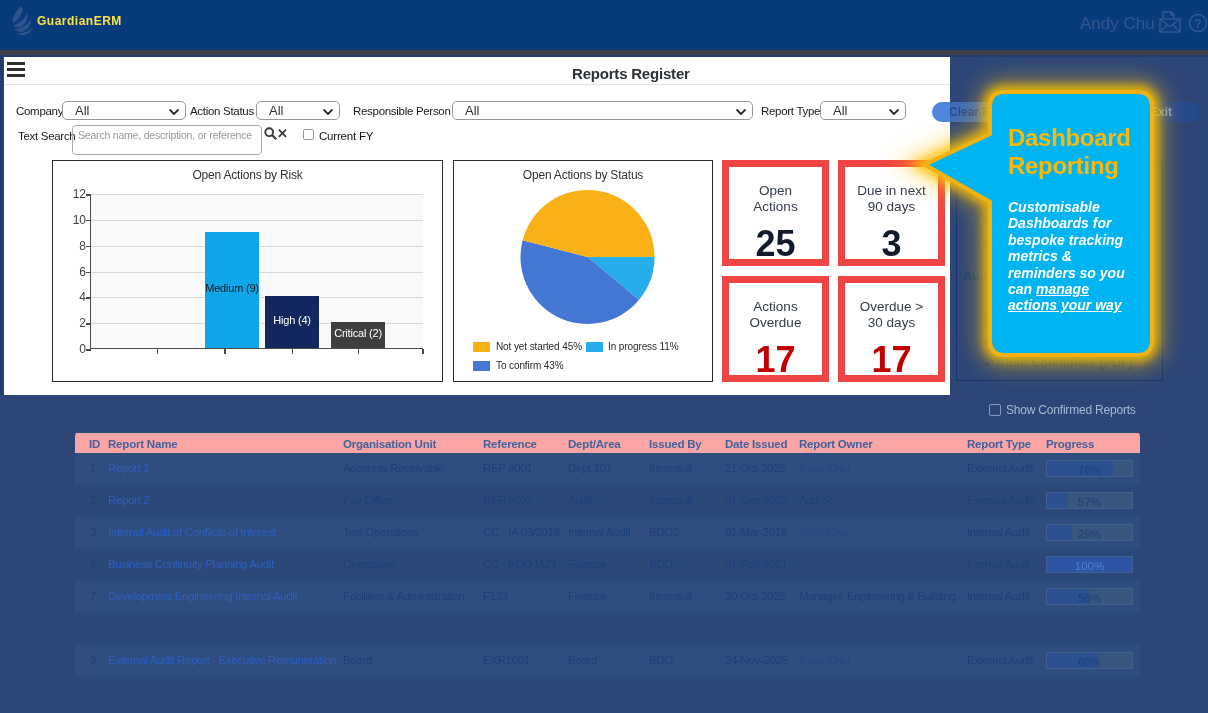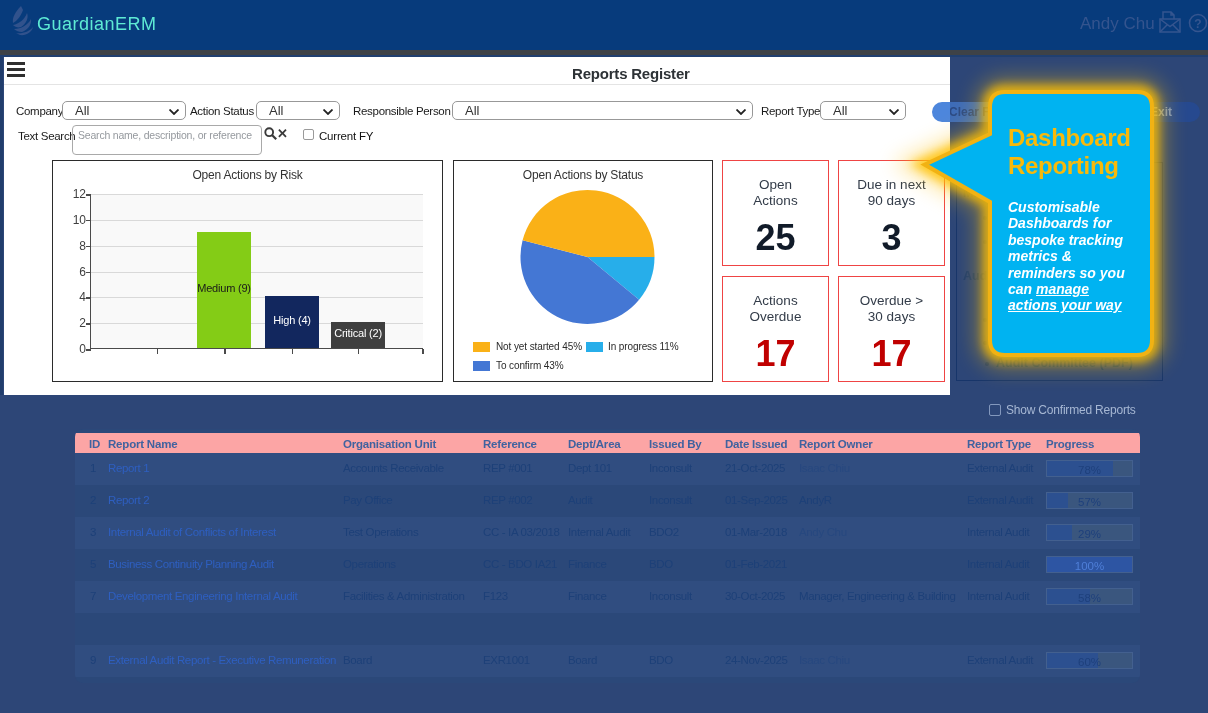--- a/index.html
+++ b/index.html
@@ -1,21 +1,21 @@
 <!DOCTYPE html>
 <html><head>
 <meta charset="utf-8">
 <style>
 *{margin:0;padding:0;box-sizing:border-box}
 html,body{width:1208px;height:713px;overflow:hidden}
 body{position:relative;font-family:"Liberation Sans",sans-serif;background:#2d4677}
 .abs{position:absolute}
 
 #hdr{left:0;top:0;width:1208px;height:50px;background:#073b7c}
-#logotext{left:37px;top:14px;font-size:18px;font-weight:normal;color:#5eead4;letter-spacing:.5px}
+#logotext{left:37px;top:14px;font-size:12px;font-weight:bold;color:#fde047;letter-spacing:.5px}
 #andychu{left:1080px;top:14px;font-size:17px;color:#34548e}
 #graybar{left:0;top:50px;width:1208px;height:5px;background:#3e4247}
 #navline{left:0;top:55px;width:1208px;height:2px;background:#203f70}
 #sliver{left:0;top:57px;width:3px;height:338px;background:#213d6c}
 
 .dimbtn{height:20px;border-radius:10px;font-size:12px;font-weight:bold}
 #clrdim{left:932px;top:102px;width:108px;background:#3e6cb8;color:#2b4a85;line-height:20px;padding-left:17px}
 #exitdim{left:1122px;top:102px;width:78px;background:#26498f;color:#7e97c4;line-height:20px;text-align:center}
 #rbox{left:956px;top:162px;width:207px;height:219px;border:1px solid #17356a}
 .rhead{font-size:12.5px;font-weight:bold;color:#1d3c6f}
@@ -57,21 +57,21 @@
 #plot{position:absolute;left:37px;top:33px;width:333px;height:155px;background:#f9f9f9;border-left:1.5px solid #4a4a4a;border-bottom:1.5px solid #4a4a4a}
 .grid{position:absolute;left:0;width:100%;height:1px;background:#d9d9d9}
 .ylab{position:absolute;width:28px;text-align:right;font-size:12px;color:#3f3f3f}
 .ytick{position:absolute;width:5px;height:1.5px;background:#4a4a4a}
 .xtick{position:absolute;width:1.5px;height:5px;background:#4a4a4a}
 .bar{position:absolute;bottom:0;width:54px}
 .blab{position:absolute;width:100%;text-align:center;font-size:11px;letter-spacing:-0.2px;white-space:nowrap}
 #pieleg{font-size:10px;letter-spacing:-0.1px;color:#2b2b2b}
 .sw{position:absolute;width:17px;height:10px}
 
-.stat{width:107px;height:106px;border:1px solid #ef4444;background:#fff;text-align:center}
+.stat{width:107px;height:106px;border:7px solid #ef4444;background:#fff;text-align:center}
 .stitle{margin-top:16px;font-size:13.5px;line-height:16px;color:#333c49}
 .snum{margin-top:8px;font-size:36px;font-weight:bold;color:#111b29}
 .snred{color:#c00000}
 </style>
 </head>
 <body>
 <div class="abs" id="hdr"></div>
 <div class="abs" id="logotext">GuardianERM</div>
 <svg class="abs" style="left:11px;top:6px" width="26" height="30" viewBox="0 0 26 30">
 <path d="M10 0 C4 6 1 12 2 17 C6 15 10 10 12 4 Z" fill="#31528c"></path>
@@ -246,21 +246,21 @@
 
 <div class="pa chartbox" id="barbox">
 <div class="ctitle">Open Actions by Risk</div>
 <div id="plot">
 <div class="grid" style="top:0"></div>
 <div class="grid" style="top:25.8px"></div>
 <div class="grid" style="top:51.7px"></div>
 <div class="grid" style="top:77.5px"></div>
 <div class="grid" style="top:103.3px"></div>
 <div class="grid" style="top:129.2px"></div>
-<div class="bar" style="left:106px;height:116.3px;background:#84cc16">
+<div class="bar" style="left:114px;height:116.3px;background:#0ea5e9">
           <div class="blab" style="top:50px;color:#1a1a1a">Medium (9)</div>
         </div>
 <div class="bar" style="left:174px;height:51.7px;background:#12275e">
           <div class="blab" style="top:18px;color:#fff">High (4)</div>
         </div>
 <div class="bar" style="left:240px;height:25.8px;background:#3f3f3f">
           <div class="blab" style="top:5px;color:#fff"><span style="background:#3f3f3f;padding:1px 2px">Critical (2)</span></div>
         </div>
 <div class="xtick" style="left:65.6px;top:155px"></div>
 <div class="xtick" style="left:133px;top:155px"></div>

